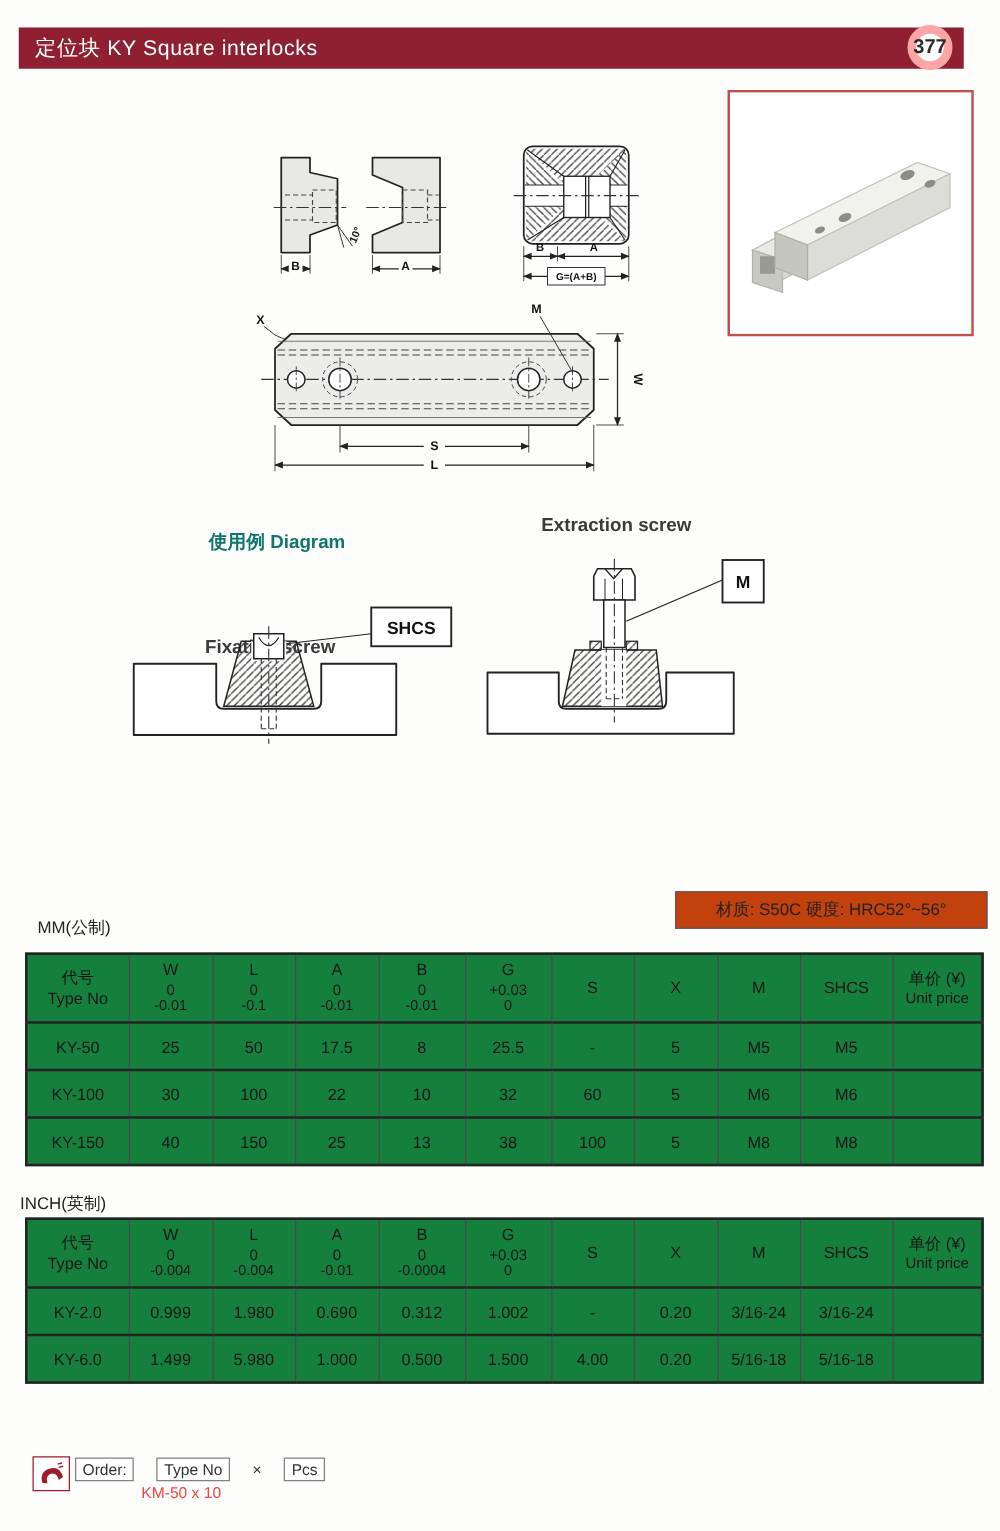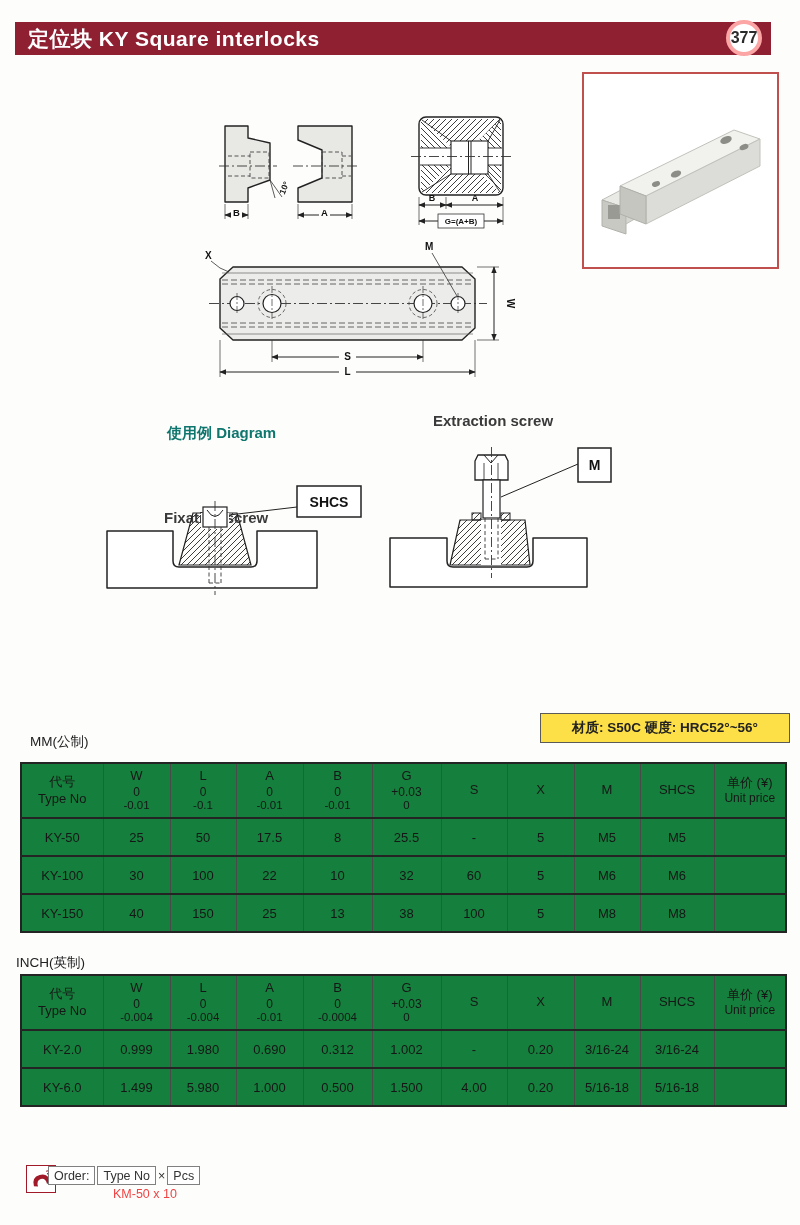--- a/index.html
+++ b/index.html
@@ -3,34 +3,34 @@
 <meta charset="utf-8">
 <style>
   * { margin:0; padding:0; box-sizing:border-box; }
   html,body { background:#ffffff; }
   body { font-family:"Liberation Sans","DejaVu Sans",sans-serif; color:#1a1a1a; }
   .page { position:relative; width:800px; height:1225px; background:#fdfdfc; overflow:hidden; }
 
   
   .header-bar { position:absolute; left:15px; top:22px; width:756px; height:33px;
     background:#8e2032; color:#fff; display:flex; align-items:center; padding-left:13px; }
-  .header-title { font-size:21px; font-weight:bold; letter-spacing:.5px; }
+  .header-title { font-size:17px; font-weight:normal; letter-spacing:.5px; }
   .page-badge { position:absolute; right:9px; top:-2px; width:36px; height:36px;
-    background:#fff; border:4px solid #fca5a5; border-radius:50%;
+    background:#fff; border:7px solid #fca5a5; border-radius:50%;
     display:flex; align-items:center; justify-content:center;
     color:#2b2b2b; font-size:16px; font-weight:bold; }
 
   
   .abs { position:absolute; }
 
   .photo-box { left:582px; top:72px; width:197px; height:197px;
     border:2px solid #c0504d; background:#fff; }
 
   .note-box { left:540px; top:713px; width:250px; height:30px; border:1.5px solid #5a5a5a;
-    display:flex; align-items:center; justify-content:center; font-size:13.5px; color:#222; background:#fde047;font-weight:bold; }
+    display:flex; align-items:center; justify-content:center; font-size:13.5px; color:#222; background:#c2410c; }
 
   .section-label { font-size:13.5px; color:#222; }
   .usage-title { font-size:15px; font-weight:bold; color:#0f766e; }
   .screw-label { font-size:15px; font-weight:bold; color:#3a3a3a; }
 
   
   .dtable { border-collapse:collapse; table-layout:fixed; width:765px; background:#15803d;
     border:2px solid #222; }
   .dtable th, .dtable td { border-left:1px solid #4a4a4a; border-right:1px solid #4a4a4a;
     border-top:2px solid #242424; border-bottom:2px solid #242424;
@@ -38,21 +38,21 @@
     font-size:13px; font-weight:normal; color:#161616; }
   .dtable th { height:55px; }
   .dtable td { height:38px; }
   .hl { display:block; line-height:1.25; font-size:13px; }
   .h2 { display:block; line-height:1.2; font-size:12px; }
   .h3 { display:block; line-height:1.2; font-size:11.5px; }
 
   
   .phone-box { left:26px; top:1165px; width:30px; height:28px; border:1.5px solid #a01a2a;
     display:flex; align-items:center; justify-content:center; background:#fff; }
-  .order-row { left:48px; top:1166px; display:flex; align-items:center; gap:2px; }
+  .order-row { left:60px; top:1166px; display:flex; align-items:center; gap:18px; }
   .tag { border:1px solid #808080; padding:0 5px; font-size:12.5px; color:#333; height:19px;
     display:flex; align-items:center; background:#fff; }
   .times { font-size:12.5px; color:#333; }
   .order-example { left:113px; top:1187px; font-size:12.5px; color:#ef4444; }
 
   svg text { font-family:"Liberation Sans","DejaVu Sans",sans-serif; fill:#111; }
 </style>
 </head>
 <body>
 

